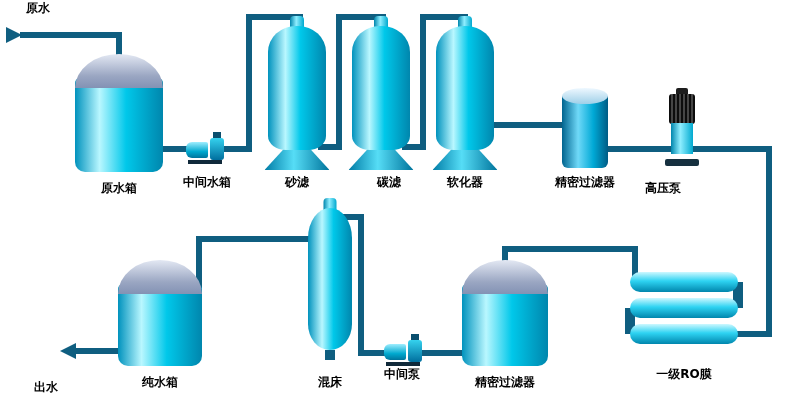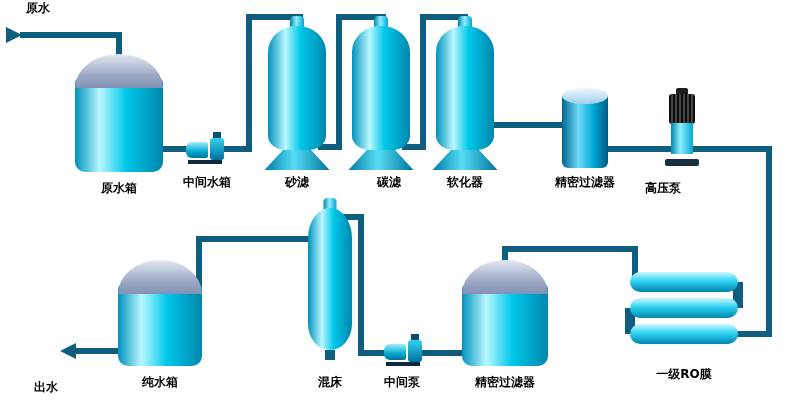--- a/index.html
+++ b/index.html
@@ -185,18 +185,18 @@
   <div class="label" style="left:26px;top:0">原水</div>
   <div class="label center" style="left:119px;top:180px">原水箱</div>
   <div class="label center" style="left:207px;top:174px">中间水箱</div>
   <div class="label center" style="left:297px;top:174px">砂滤</div>
   <div class="label center" style="left:389px;top:174px">碳滤</div>
   <div class="label center" style="left:465px;top:174px">软化器</div>
   <div class="label center" style="left:585px;top:174px">精密过滤器</div>
   <div class="label center" style="left:663px;top:180px">高压泵</div>
   <div class="label center" style="left:684px;top:366px">一级RO膜</div>
   <div class="label center" style="left:505px;top:374px">精密过滤器</div>
-  <div class="label center" style="left:402px;top:374px">中间泵</div>
+  <div class="label center" style="left:402px;top:366px">中间泵</div>
   <div class="label center" style="left:330px;top:374px">混床</div>
   <div class="label center" style="left:160px;top:374px">纯水箱</div>
   <div class="label" style="left:34px;top:379px">出水</div>
 
 </div>
 
 </body></html>

